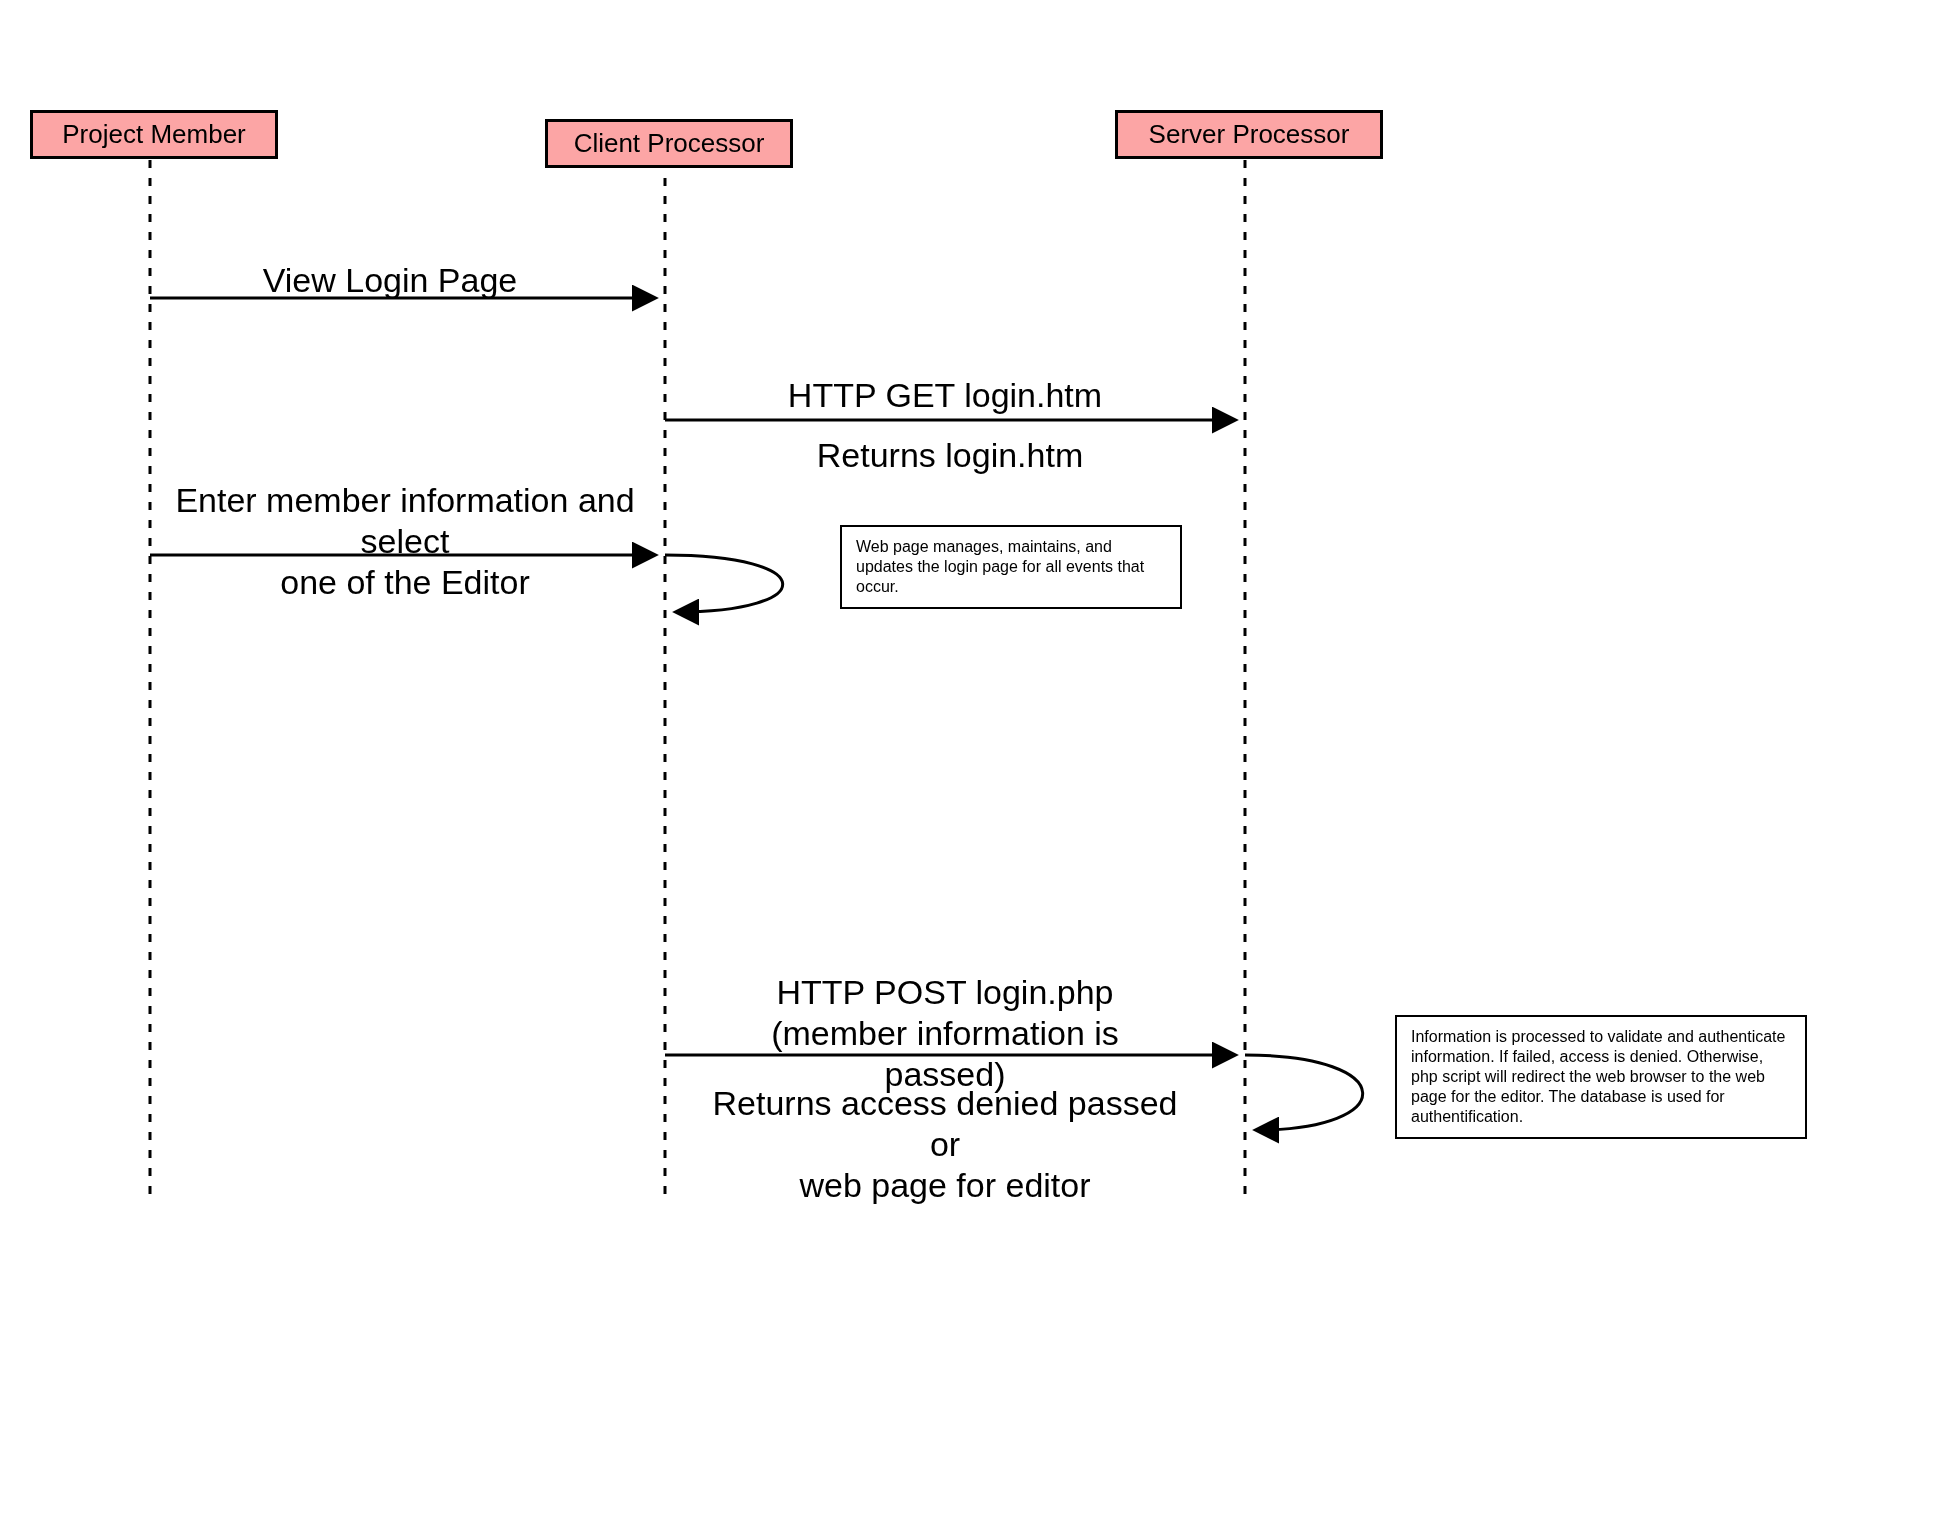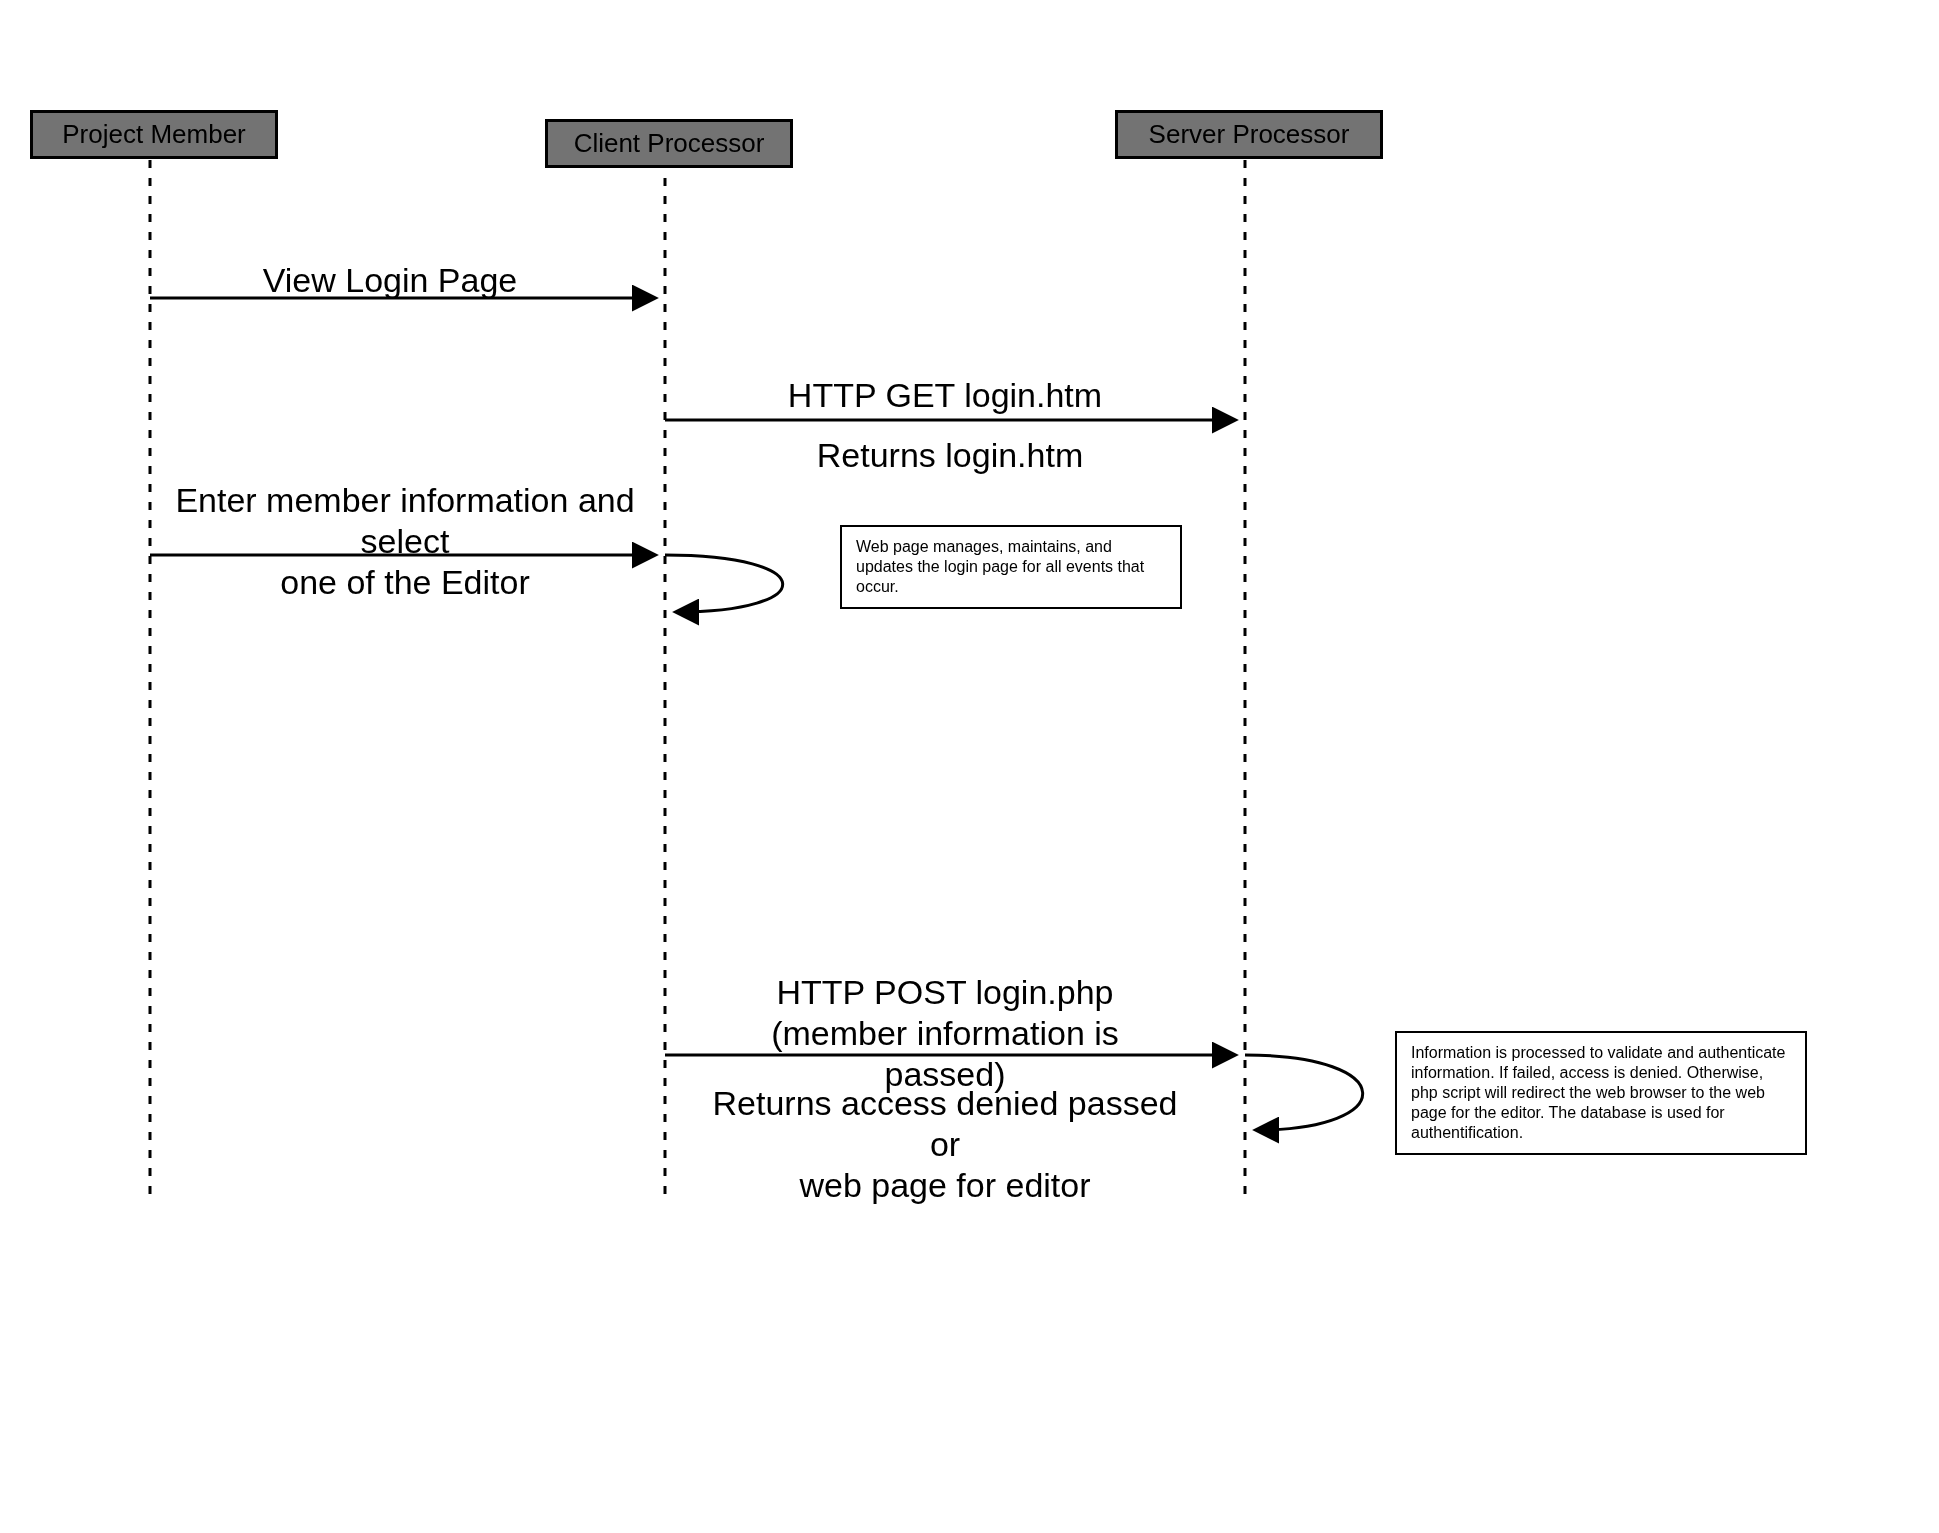--- a/index.html
+++ b/index.html
@@ -10,21 +10,21 @@
   }
   .canvas {
     position: relative;
     width: 1939px;
     height: 1533px;
     background: #fff;
   }
   .actor-box {
     position: absolute;
     border: 3px solid #000;
-    background: #737373;
+    background: #fca5a5;
     padding: 6px 16px;
     font-size: 26px;
     font-weight: 400;
     white-space: nowrap;
     text-align: center;
   }
   .note-box {
     position: absolute;
     border: 2px solid #000;
     background: #fff;
@@ -85,15 +85,15 @@
   <div class="msg-label" style="left:770px; top:375px; width:350px;">HTTP GET login.htm</div>
   <div class="msg-label" style="left:800px; top:435px; width:300px;">Returns login.htm</div>
   <div class="msg-label" style="left:160px; top:480px; width:490px;">Enter member information and select
 one of the Editor</div>
   <div class="msg-label" style="left:720px; top:972px; width:450px;">HTTP POST login.php
 (member information is passed)</div>
   <div class="msg-label" style="left:700px; top:1083px; width:490px;">Returns access denied passed or
 web page for editor</div>
 
   <div class="note-box" style="left:840px; top:525px; width:310px;">Web page manages, maintains, and updates the login page for all events that occur.</div>
-  <div class="note-box" style="left:1395px; top:1015px; width:380px;margin-top:16px;">Information is processed to validate and authenticate information.  If failed, access is denied.  Otherwise, php script will redirect the web browser to the web page for the editor.  The database is used for authentification.</div>
+  <div class="note-box" style="left:1395px; top:1015px; width:380px;">Information is processed to validate and authenticate information.  If failed, access is denied.  Otherwise, php script will redirect the web browser to the web page for the editor.  The database is used for authentification.</div>
 
 </div>
 
 </body></html>

